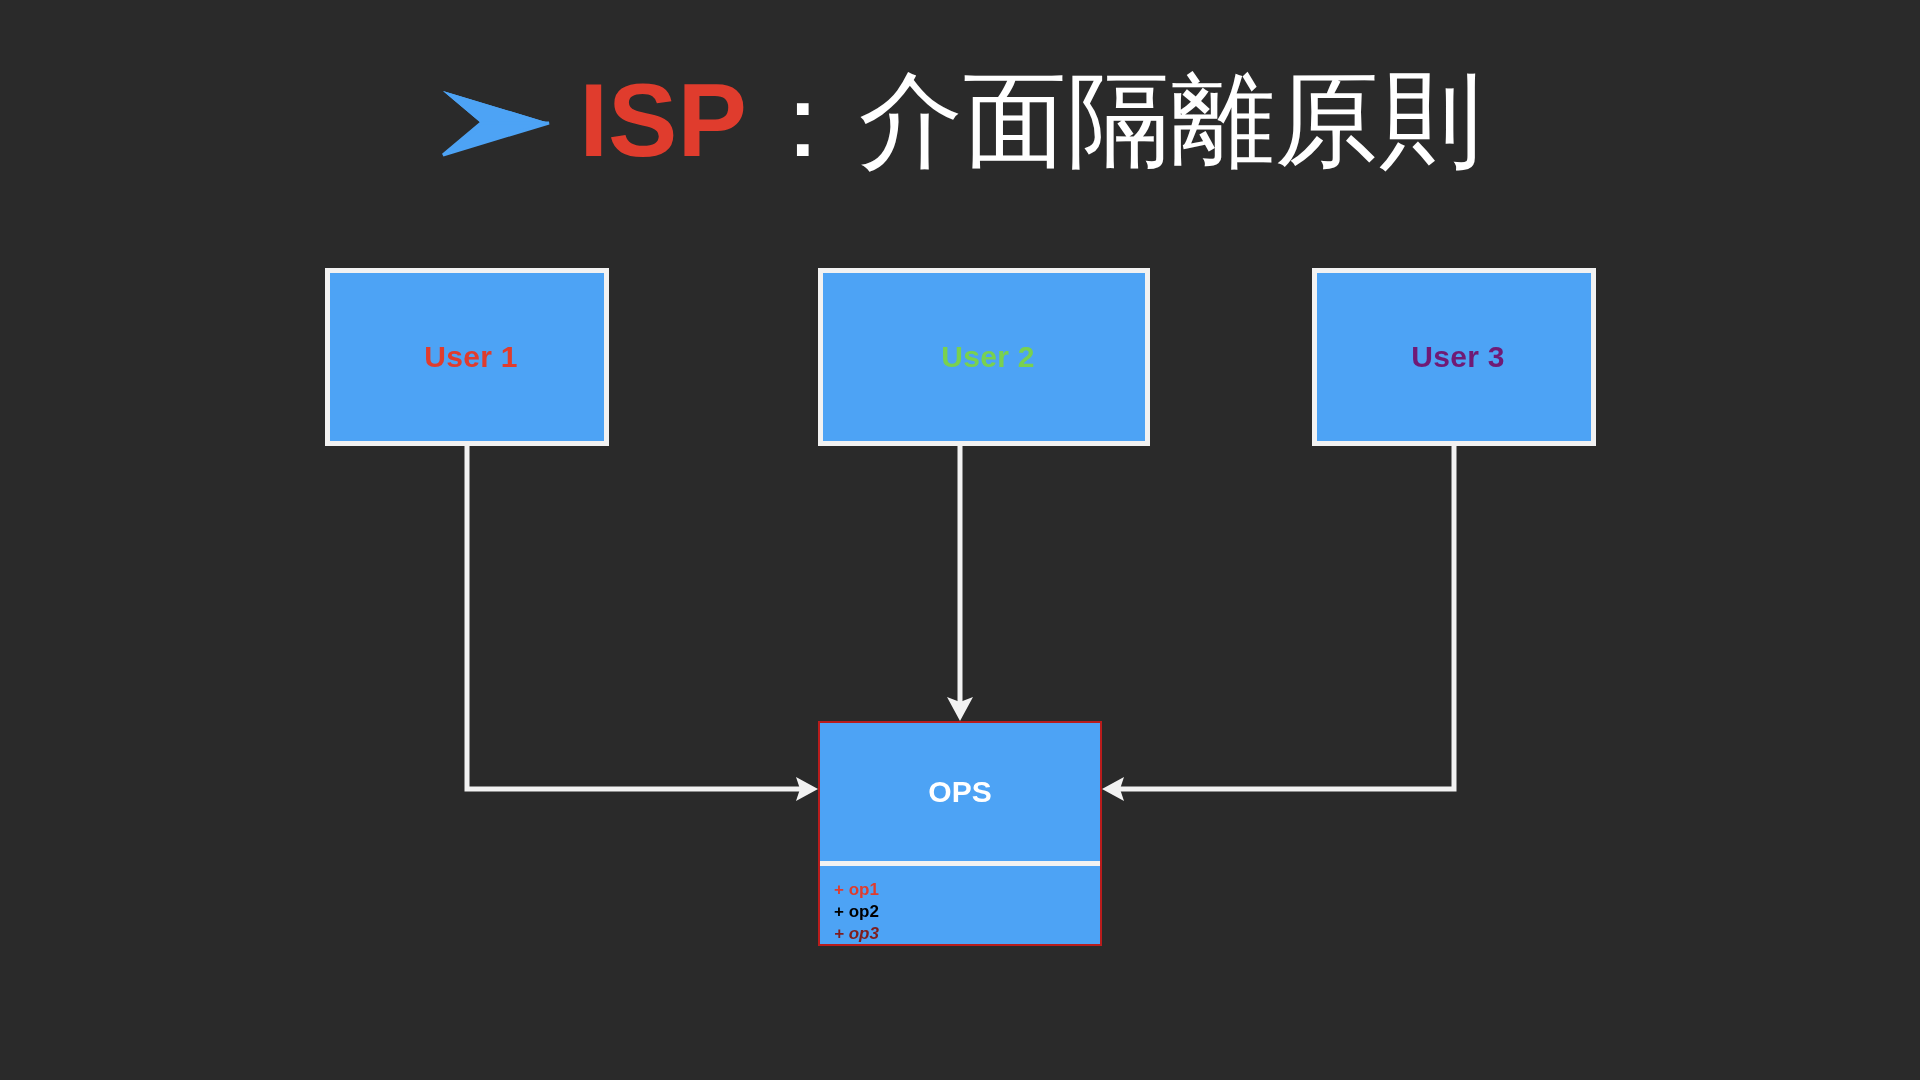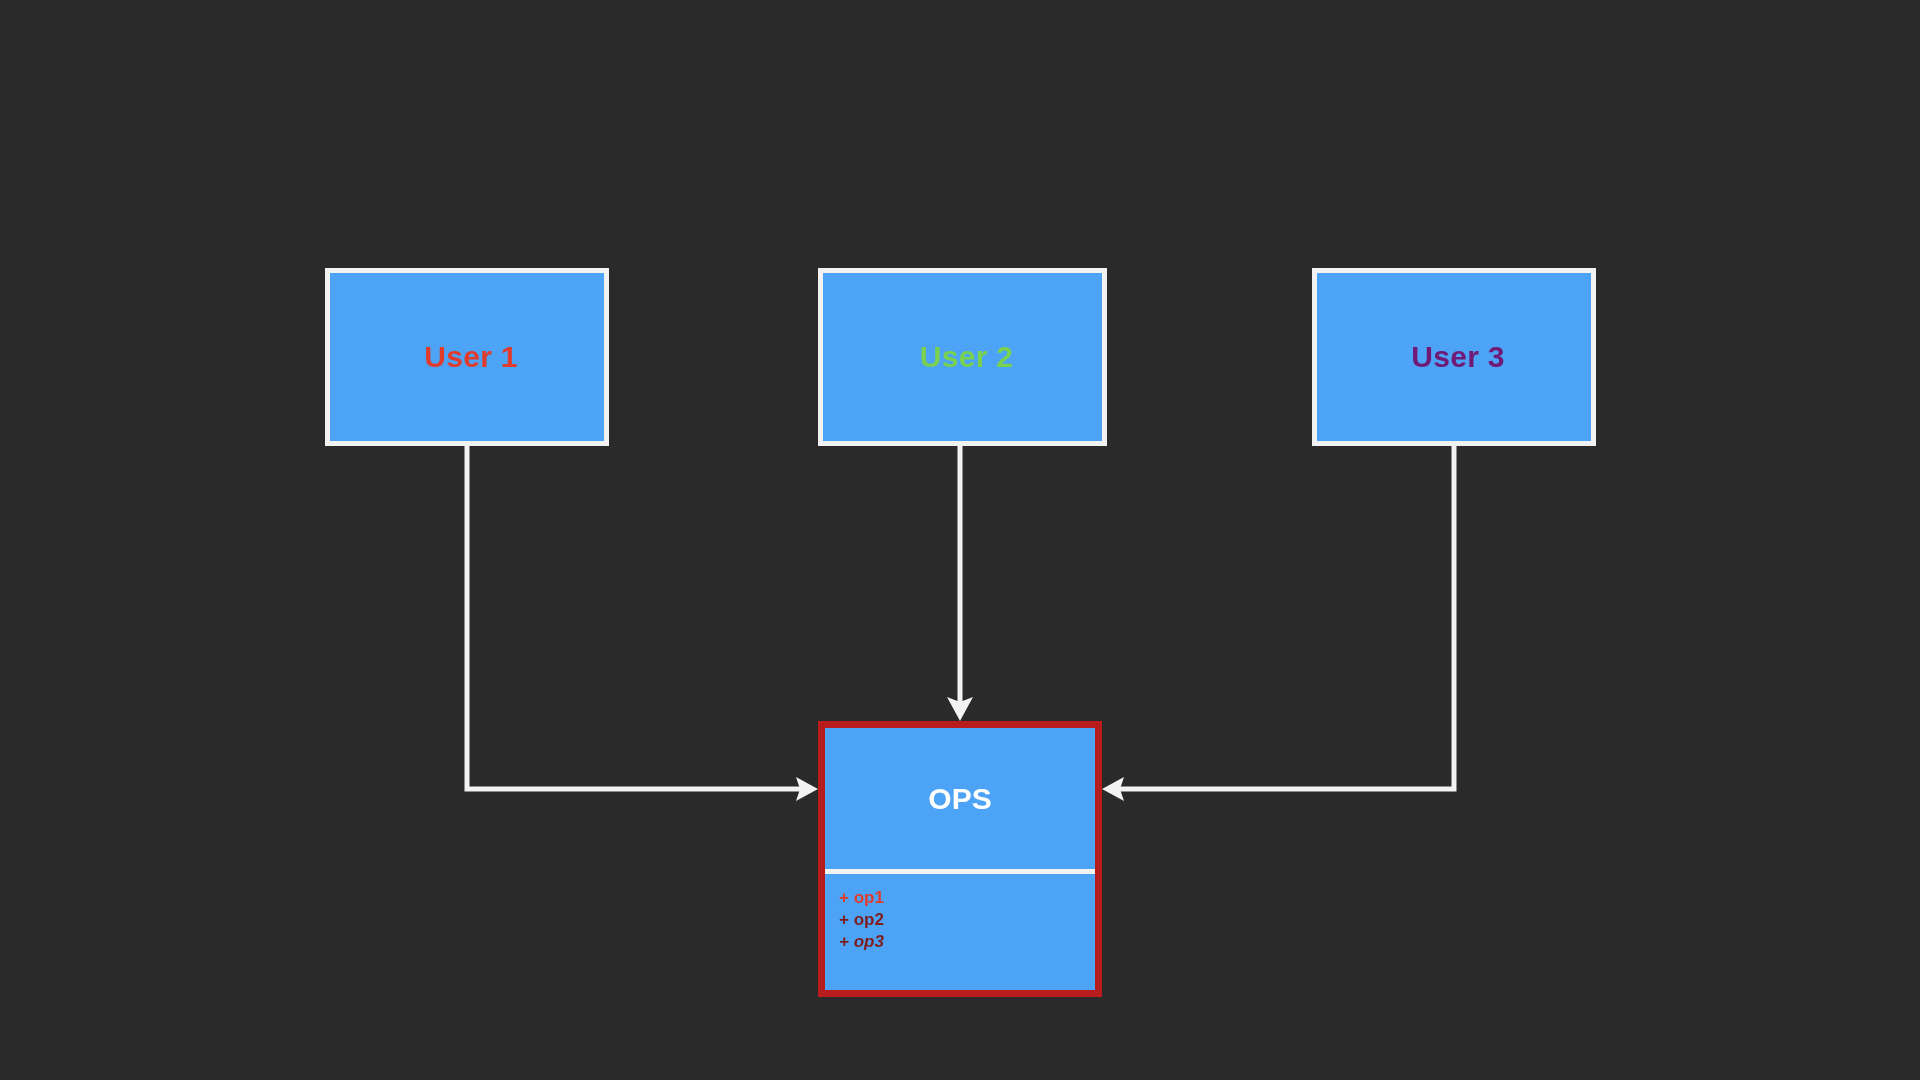--- a/index.html
+++ b/index.html
@@ -33,59 +33,69 @@
     position:absolute;
     background:#4da3f5;
     border:5px solid #f2f2f2;
     display:flex; align-items:center; justify-content:center;padding-left:8px;
   }
   .uml-label {
     font-size:30px; font-weight:700; letter-spacing:0.3px;
   }
 
   #box-user1 { left:325px; top:268px; width:284px; height:178px; }
-  #box-user2 { left:818px; top:268px; width:289px; height:178px; }
+  #box-user2 { left:818px; top:268px; width:332px; height:178px; }
   #box-user3 { left:1312px; top:268px; width:284px; height:178px; }
 
   #lbl-user1 { color:#e03c2d; }
   #lbl-user2 { color:#79d14f; }
   #lbl-user3 { color:#701a75; }
 
   
   #box-ops {
-    position:absolute; left:818px; top:721px; width:284px; height:276px;
+    position:absolute; left:818px; top:721px; width:284px; height:225px;
     background:#f2f2f2;
-    border:7px solid #b91c1c;
+    border:2px solid #b91c1c;
     display:flex; flex-direction:column;
   }
   #ops-header {
     background:#4da3f5; height:141px;
     display:flex; align-items:center; justify-content:center;
   }
   #ops-title { color:#ffffff; font-size:30px; font-weight:700; }
   #ops-divider { height:5px; background:#f2f2f2; flex:0 0 auto; }
   #ops-body {
     background:#4da3f5; flex:1 1 auto;
     padding:14px 0 0 14px;
     display:flex; flex-direction:column; gap:2px;
   }
   .ops-op { font-size:17px; font-weight:700; line-height:1.18; white-space:nowrap; }
   .op-c1 { color:#e03c2d; }
-  .op-c2 { color:#7f1d1d; }
+  .op-c2 { color:#000000; }
   .op-c3 { color:#7f1d1d;font-style:italic; }
 
   
   #connectors { position:absolute; left:0; top:0; width:1920px; height:1080px;
                 pointer-events:none; }
 </style>
 </head>
 <body>
 
 <div id="stage">
 
+  <div id="title-row">
+    <svg id="bullet-arrow-icon" viewBox="0 0 116 78">
+      <path d="M6 10 L112 42 L6 74 L44 42 Z" fill="#4da3f5"></path>
+      <path d="M6 10 L112 42 L44 42 Z" fill="#4da3f5"></path>
+      <path d="M6 74 L112 42 L44 42 Z" fill="none" stroke="#4da3f5" stroke-width="3"></path>
+    </svg>
+    <div id="title-text">
+      <span class="t-isp">ISP</span><span class="t-colon">：</span><span class="t-cjk">介面隔離原則</span>
+    </div>
+  </div>
 
   <svg id="connectors" viewBox="0 0 1920 1080">
 
     <g>
       <path d="M467 446 L467 789 L806 789" fill="none" stroke="#f2f2f2" stroke-width="5"></path>
       <path d="M818 789 L796 777 L800 789 L796 801 Z" fill="#f2f2f2"></path>
     </g>
 
     <g>
       <path d="M960 446 L960 703" fill="none" stroke="#f2f2f2" stroke-width="5"></path>

